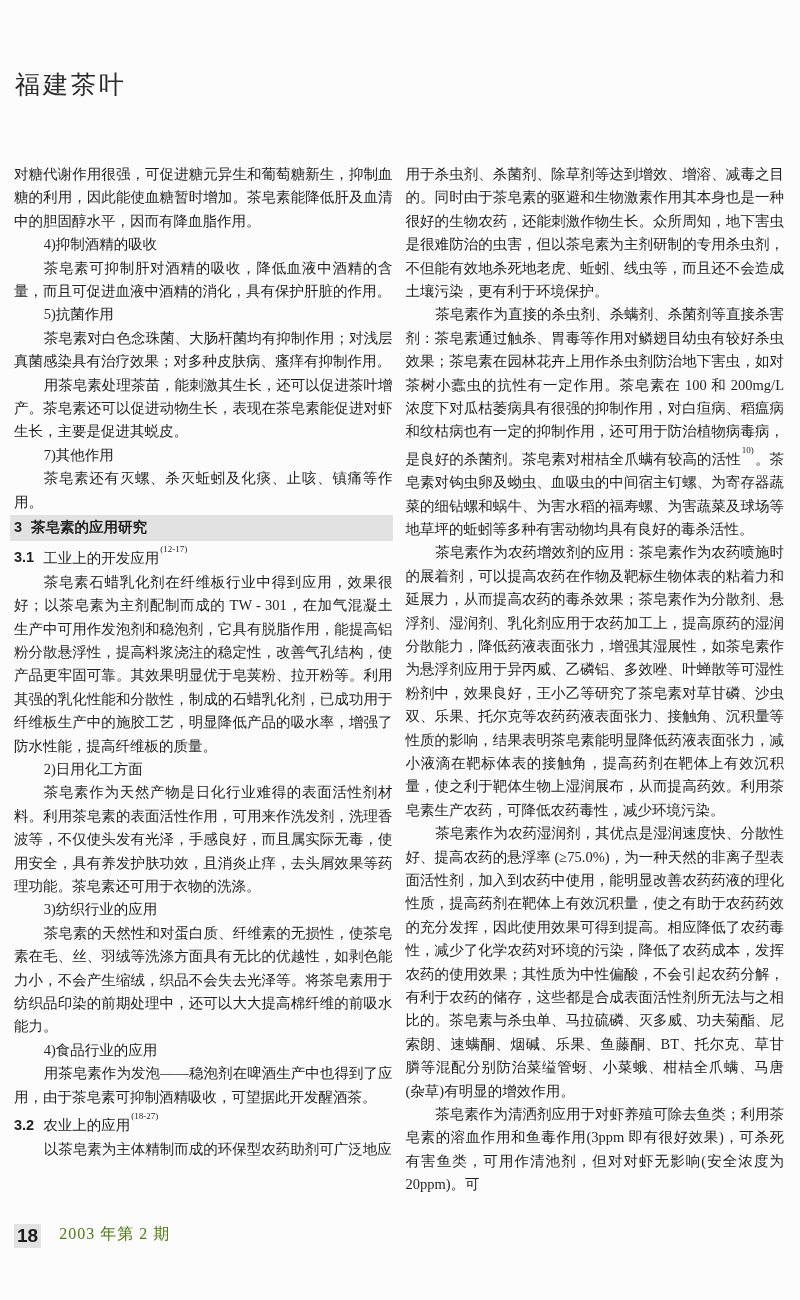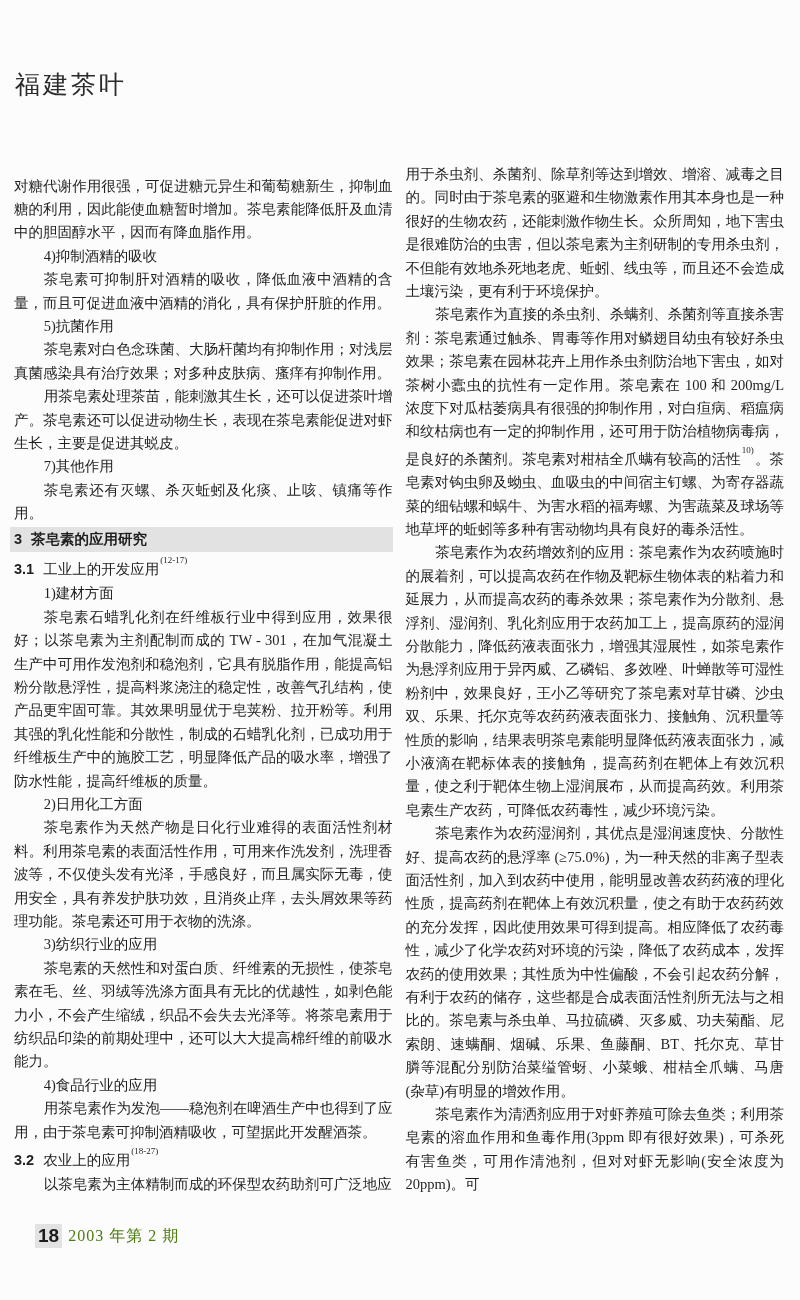--- a/index.html
+++ b/index.html
@@ -12,21 +12,21 @@
     overflow:hidden;
   }
   .page { position:absolute; inset:0; }
   .masthead {
     position:absolute; left:15px; top:68px;
     font-size:25px; letter-spacing:3px; color:#2b2b2b;
     font-family:Liberation Mono, monospace;
   }
   .columns {
     position:absolute; left:14px; top:163px; width:774px;
-    display:flex; gap:13px;align-items:flex-end;
+    display:flex; gap:13px;
   }
   .col { width:378.5px; }
   .blk {
     font-size:14.5px; line-height:23.4px;
     text-align:justify; text-justify:inter-ideograph;
   }
   .indent { text-indent:2.05em; }
   .section-head {
     background:var(--hl, #e2e2e2);
     margin:1px 0 2px -4px; padding:1px 2px 1px 4px;
@@ -36,21 +36,21 @@
     font-family:"Liberation Sans","DejaVu Sans",sans-serif;
     font-weight:bold; margin-right:9px;
   }
   .subsection-head { margin:1px 0; }
   sup.ref {
     font-size:9px; position:relative; top:-5px; margin:16px 1px;
     letter-spacing:0;
   }
   .footer {
     position:absolute; left:14px; top:1224px;
-    display:flex; align-items:center; gap:6px;margin-left:21px;
+    display:flex; align-items:flex-start; gap:18px;
   }
   .pagenum {
     font-family:"Liberation Sans","DejaVu Sans",sans-serif;
     font-weight:bold; font-size:19px; color:#1c1c1c;
     background:var(--hl, #e2e2e2); padding:1px 3px;
   }
   .issue {
     font-size:16px; color:#4d7c0f; letter-spacing:1px;
   }
 </style>
@@ -66,21 +66,20 @@
         <div class="blk para">对糖代谢作用很强，可促进糖元异生和葡萄糖新生，抑制血糖的利用，因此能使血糖暂时增加。茶皂素能降低肝及血清中的胆固醇水平，因而有降血脂作用。</div>
         <div class="blk para indent">4)抑制酒精的吸收</div>
         <div class="blk para indent">茶皂素可抑制肝对酒精的吸收，降低血液中酒精的含量，而且可促进血液中酒精的消化，具有保护肝脏的作用。</div>
         <div class="blk para indent">5)抗菌作用</div>
         <div class="blk para indent">茶皂素对白色念珠菌、大肠杆菌均有抑制作用；对浅层真菌感染具有治疗效果；对多种皮肤病、瘙痒有抑制作用。</div>
         <div class="blk para indent">用茶皂素处理茶苗，能刺激其生长，还可以促进茶叶增产。茶皂素还可以促进动物生长，表现在茶皂素能促进对虾生长，主要是促进其蜕皮。</div>
         <div class="blk para indent">7)其他作用</div>
         <div class="blk para indent">茶皂素还有灭螺、杀灭蚯蚓及化痰、止咳、镇痛等作用。</div>
         <div class="blk section-head"><span class="hnum">3</span><span class="htext">茶皂素的应用研究</span></div>
         <div class="blk subsection-head"><span class="hnum">3.1</span><span>工业上的开发应用</span><sup class="ref">(12-17)</sup></div>
-        <div class="blk para indent">1)建材方面</div>
         <div class="blk para indent">茶皂素石蜡乳化剂在纤维板行业中得到应用，效果很好；以茶皂素为主剂配制而成的 TW - 301，在加气混凝土生产中可用作发泡剂和稳泡剂，它具有脱脂作用，能提高铝粉分散悬浮性，提高料浆浇注的稳定性，改善气孔结构，使产品更牢固可靠。其效果明显优于皂荚粉、拉开粉等。利用其强的乳化性能和分散性，制成的石蜡乳化剂，已成功用于纤维板生产中的施胶工艺，明显降低产品的吸水率，增强了防水性能，提高纤维板的质量。</div>
         <div class="blk para indent">2)日用化工方面</div>
         <div class="blk para indent">茶皂素作为天然产物是日化行业难得的表面活性剂材料。利用茶皂素的表面活性作用，可用来作洗发剂，洗理香波等，不仅使头发有光泽，手感良好，而且属实际无毒，使用安全，具有养发护肤功效，且消炎止痒，去头屑效果等药理功能。茶皂素还可用于衣物的洗涤。</div>
         <div class="blk para indent">3)纺织行业的应用</div>
         <div class="blk para indent">茶皂素的天然性和对蛋白质、纤维素的无损性，使茶皂素在毛、丝、羽绒等洗涤方面具有无比的优越性，如剥色能力小，不会产生缩绒，织品不会失去光泽等。将茶皂素用于纺织品印染的前期处理中，还可以大大提高棉纤维的前吸水能力。</div>
         <div class="blk para indent">4)食品行业的应用</div>
         <div class="blk para indent">用茶皂素作为发泡——稳泡剂在啤酒生产中也得到了应用，由于茶皂素可抑制酒精吸收，可望据此开发醒酒茶。</div>
         <div class="blk subsection-head"><span class="hnum">3.2</span><span>农业上的应用</span><sup class="ref">(18-27)</sup></div>
         <div class="blk para indent">以茶皂素为主体精制而成的环保型农药助剂可广泛地应</div>
       </div>

